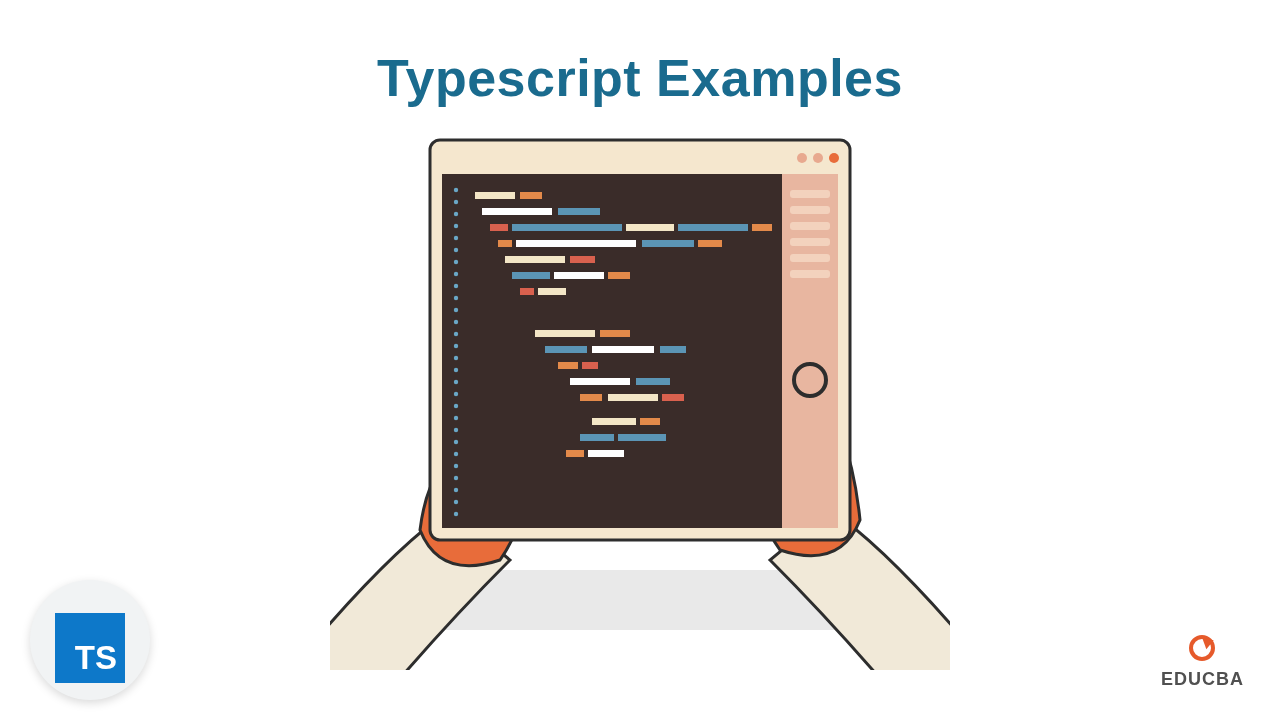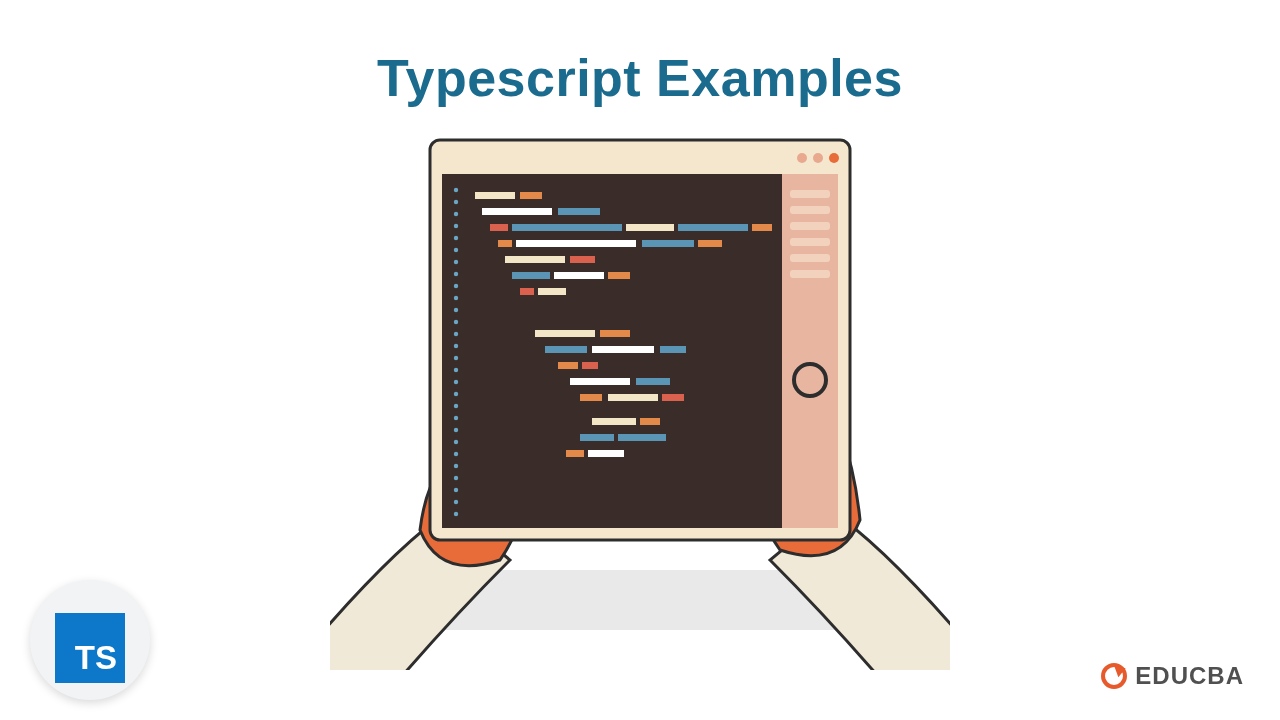--- a/index.html
+++ b/index.html
@@ -65,22 +65,23 @@
   
   .brand {
     position: absolute;
     right: 36px;
     bottom: 30px;
     display: flex;
     align-items: center;
     gap: 8px;
     color: #505050;
     font-weight: 700;
-    font-size: 24px;
+    font-size: 18px;
     letter-spacing: 1px;
+    flex-direction: column;
   }
   .brand .mark {
     width: 26px;
     height: 26px;
     border-radius: 50%;
     border: 4px solid #e65a2b;
     position: relative;
   }
   .brand .mark::after {
     content: "";

